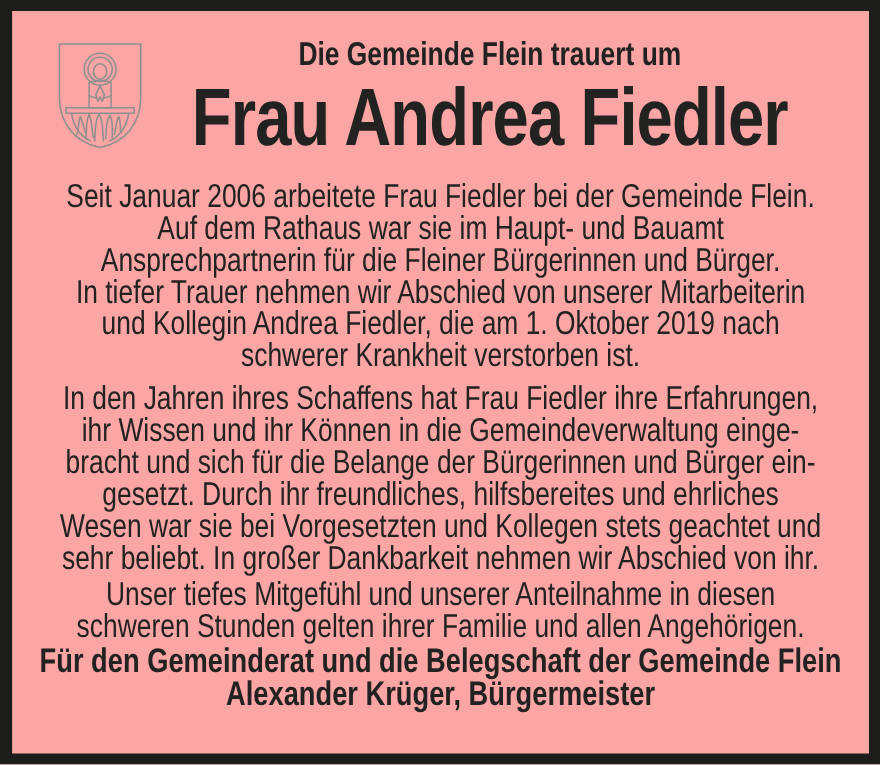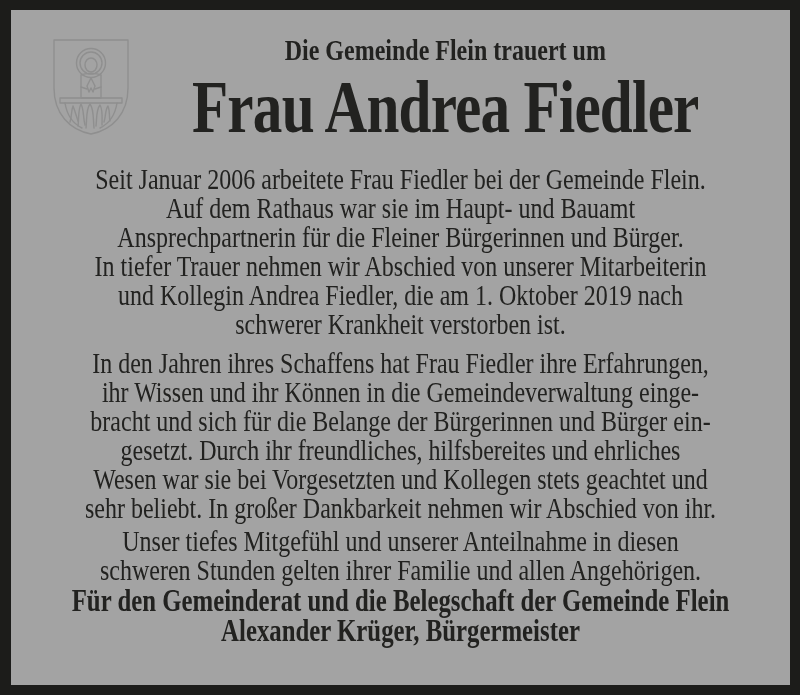--- a/index.html
+++ b/index.html
@@ -6,24 +6,24 @@
   html, body {
     margin: 0;
     padding: 0;
     background: #ffffff;
   }
   .page {
     position: relative;
     width: 800px;
     height: 695px;
     box-sizing: border-box;
-    background: #a3a3a3;
+    background: #fca5a5;
     border: 10px solid #1c1c1a;
     border-left-width: 11px;
-    font-family: Liberation Serif, serif;
+    font-family: Liberation Sans, sans-serif;
     color: #222220;
     overflow: hidden;
   }
   
   .content {
     width: 125%;
     transform: scaleX(0.8);
     transform-origin: 0 0;
     text-align: center;
   }

